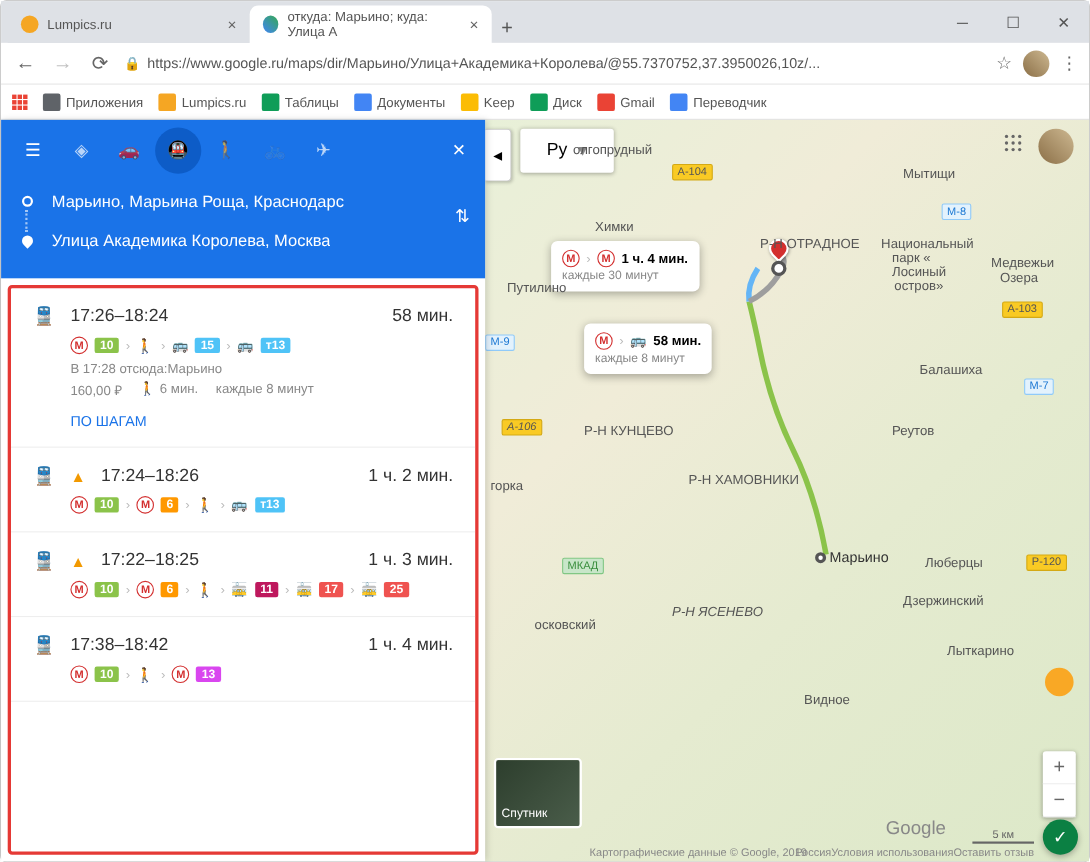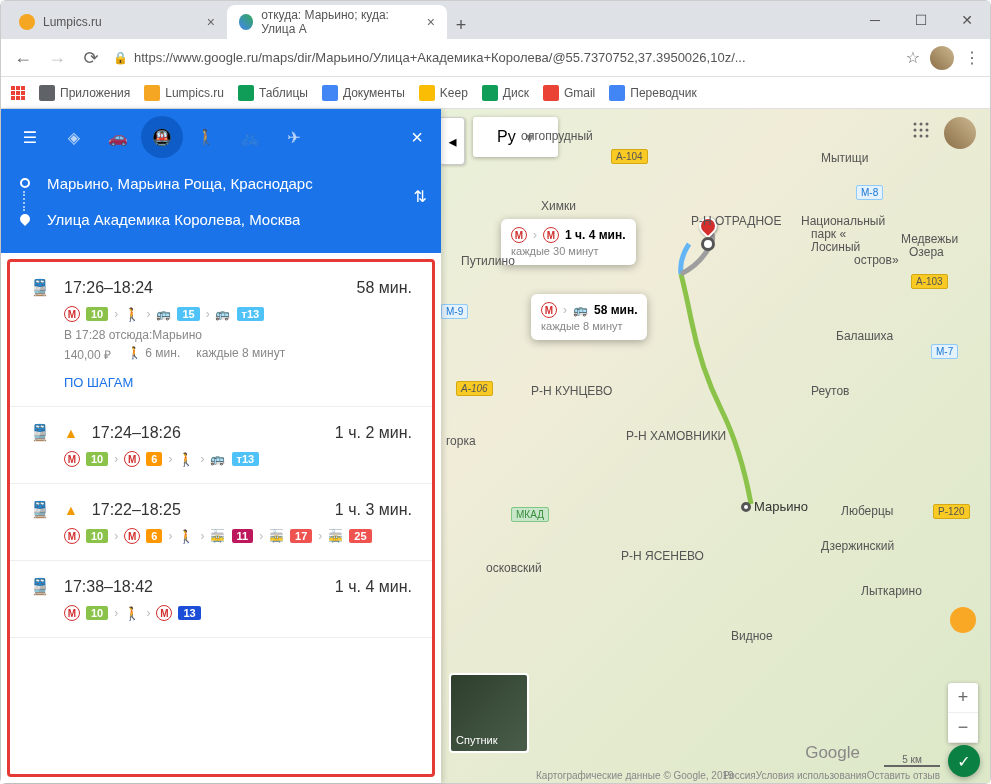--- a/index.html
+++ b/index.html
@@ -65,21 +65,21 @@
 .callout{position:absolute;background:#fff;border-radius:6px;box-shadow:0 2px 8px rgba(0,0,0,.3);padding:8px 10px;font-size:12px}
 .callout .top{display:flex;align-items:center;gap:6px}
 .callout .freq{color:#888;font-size:11px;margin-top:2px}
 .marker-red{position:absolute;width:18px;height:18px;background:#d32f2f;border:2px solid #fff;border-radius:50% 50% 50% 0;transform:rotate(-45deg);box-shadow:0 1px 3px rgba(0,0,0,.4)}
 .circ-dest{position:absolute;width:14px;height:14px;background:#fff;border:3px solid #555;border-radius:50%}
 .marino-lbl{position:absolute;font-size:13px;color:#333;display:flex;align-items:center;gap:3px}
 .marino-lbl .dot{width:10px;height:10px;border:3px solid #555;border-radius:50%;background:#fff}
 .poly-green{stroke:#8bc34a;stroke-width:5;fill:none}
 .poly-gray{stroke:#9e9e9e;stroke-width:5;fill:none}
 .poly-blue{stroke:#64b5f6;stroke-width:5;fill:none}
-.sat-thumb{position:absolute;bottom:30px;left:8px;width:80px;height:80px;background:linear-gradient(135deg,#2d3e2d,#4a5d4a);border:2px solid #fff;border-radius:4px;display:flex;align-items:flex-end;padding:5px;color:#fff;font-size:11px}
+.sat-thumb{position:absolute;bottom:30px;left:8px;width:80px;height:64px;background:linear-gradient(135deg,#2d3e2d,#4a5d4a);border:2px solid #fff;border-radius:4px;display:flex;align-items:flex-end;padding:5px;color:#fff;font-size:11px}
 .map-ctrl{position:absolute;right:12px;bottom:40px;width:30px;background:#fff;box-shadow:0 1px 4px rgba(0,0,0,.3);border-radius:3px}
 .map-ctrl>div{height:30px;display:flex;align-items:center;justify-content:center;color:#666;font-size:18px;border-bottom:1px solid #eee}
 .pegman{position:absolute;right:14px;bottom:150px;width:26px;height:26px;background:#f9a825;border-radius:50%}
 .green-badge{position:absolute;right:10px;bottom:6px;width:32px;height:32px;background:#0b8043;border-radius:50%;display:flex;align-items:center;justify-content:center;color:#fff;box-shadow:0 2px 6px rgba(0,0,0,.3)}
 .attribution{position:absolute;bottom:2px;left:95px;font-size:10px;color:#888}
 .attribution2{position:absolute;bottom:2px;right:50px;font-size:10px;color:#888;display:flex;gap:0}
 .scale{position:absolute;bottom:16px;right:50px;font-size:10px;color:#666;border-bottom:2px solid #666;padding:0 4px;width:56px;text-align:center}
 .google-logo{position:absolute;bottom:20px;right:130px;font-size:17px;color:#888;font-family:'Product Sans',Arial}
 </style>
 </head>
@@ -208,21 +208,21 @@
               <span class="walk-icon">🚶</span>
               <span class="chev">›</span>
               <span style="color:#666">🚌</span>
               <span class="line-badge" style="background:#4fc3f7">15</span>
               <span class="chev">›</span>
               <span style="color:#666">🚌</span>
               <span class="line-badge" style="background:#4fc3f7">т13</span>
             </div>
             <div class="route-detail">В 17:28 отсюда:Марьино</div>
             <div class="route-detail2">
-              <span>140,00 ₽</span>
+              <span>160,00 ₽</span>
               <span>🚶 6 мин.</span>
               <span>каждые 8 минут</span>
             </div>
             <div class="steps-link">ПО ШАГАМ</div>
           </div>
           <div class="route">
             <div class="route-row1">
               <span class="train-icon">🚆</span>
               <span class="alert-icon">▲</span>
               <span class="route-time">17:24–18:26</span>
@@ -273,21 +273,21 @@
               <span class="route-time">17:38–18:42</span>
               <span class="route-dur">1 ч. 4 мин.</span>
             </div>
             <div class="route-legs">
               <span class="metro-m">M</span>
               <span class="line-badge" style="background:#8bc34a">10</span>
               <span class="chev">›</span>
               <span class="walk-icon">🚶</span>
               <span class="chev">›</span>
               <span class="metro-m">M</span>
-              <span class="line-badge" style="background:#1d4ed8">13</span>
+              <span class="line-badge" style="background:#d946ef">13</span>
             </div>
           </div>
         </div>
     </div>
 
     <div class="map">
       <div class="collapse-btn">◂</div>
       <div class="map-search">
         <span>Ру</span>
         <span style="color:#888">▾</span>
@@ -343,29 +343,29 @@
 
       <div id="places">
           <div class="map-label" style="left: 80px; top: 20px;">олгопрудный</div>
           <div class="map-label" style="left: 380px; top: 42px;">Мытищи</div>
           <div class="map-label" style="left: 100px; top: 90px;">Химки</div>
           <div class="map-label" style="left: 250px; top: 105px;">Р-Н ОТРАДНОЕ</div>
           <div class="map-label" style="left: 20px; top: 145px;">Путилино</div>
           <div class="map-label" style="left: 360px; top: 105px;">Национальный</div>
           <div class="map-label" style="left: 370px; top: 118px;">парк «</div>
           <div class="map-label" style="left: 370px; top: 131px;">Лосиный</div>
-          <div class="map-label" style="left: 372px; top: 144px; margin-left: 41px;">остров»</div>
+          <div class="map-label" style="left: 372px; top: 144px;">остров»</div>
           <div class="map-label" style="left: 460px; top: 123px;">Медвежьи</div>
           <div class="map-label" style="left: 468px; top: 136px;">Озера</div>
           <div class="map-label" style="left: 395px; top: 220px;">Балашиха</div>
           <div class="map-label" style="left: 370px; top: 275px;">Реутов</div>
           <div class="map-label" style="left: 90px; top: 275px;">Р-Н КУНЦЕВО</div>
           <div class="map-label" style="left: 185px; top: 320px;">Р-Н ХАМОВНИКИ</div>
           <div class="map-label" style="left: 400px; top: 395px;">Люберцы</div>
-          <div class="map-label" style="left: 180px; top: 440px;">Р-Н ЯСЕНЕВО</div>
+          <div class="map-label" style="left: 170px; top: 440px; font-style: italic;">Р-Н ЯСЕНЕВО</div>
           <div class="map-label" style="left: 420px; top: 475px;">Лыткарино</div>
           <div class="map-label" style="left: 290px; top: 520px;">Видное</div>
           <div class="map-label" style="left: 380px; top: 430px;">Дзержинский</div>
           <div class="map-label" style="left: 5px; top: 325px;">горка</div>
           <div class="map-label" style="left: 45px; top: 452px;">осковский</div>
         </div>
       <div id="roads">
           <div class="road-label " style="left: 170px; top: 40px;">А-104</div>
           <div class="road-label blue" style="left: 415px; top: 76px;">М-8</div>
           <div class="road-label blue" style="left: 0px; top: 195px;">М-9</div>

